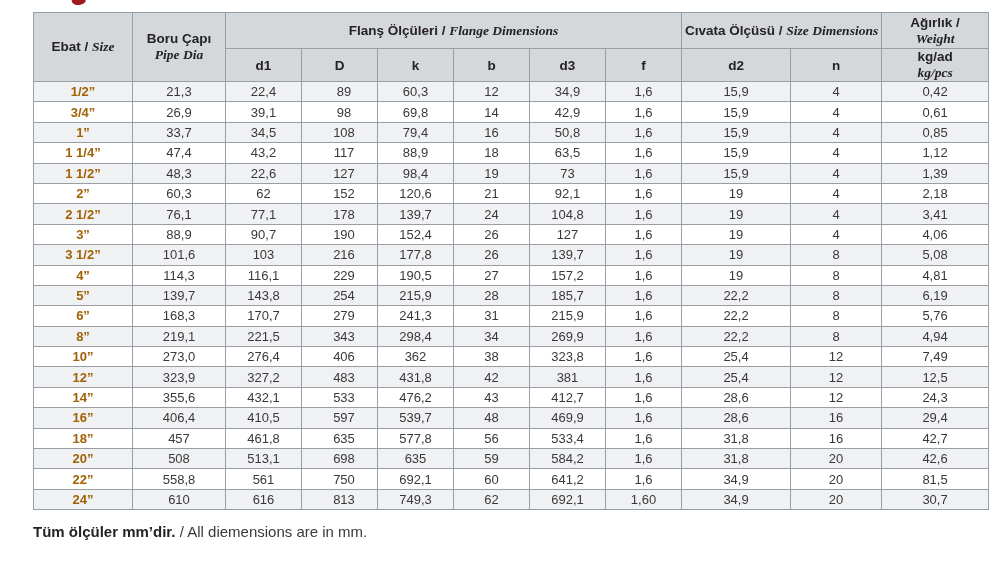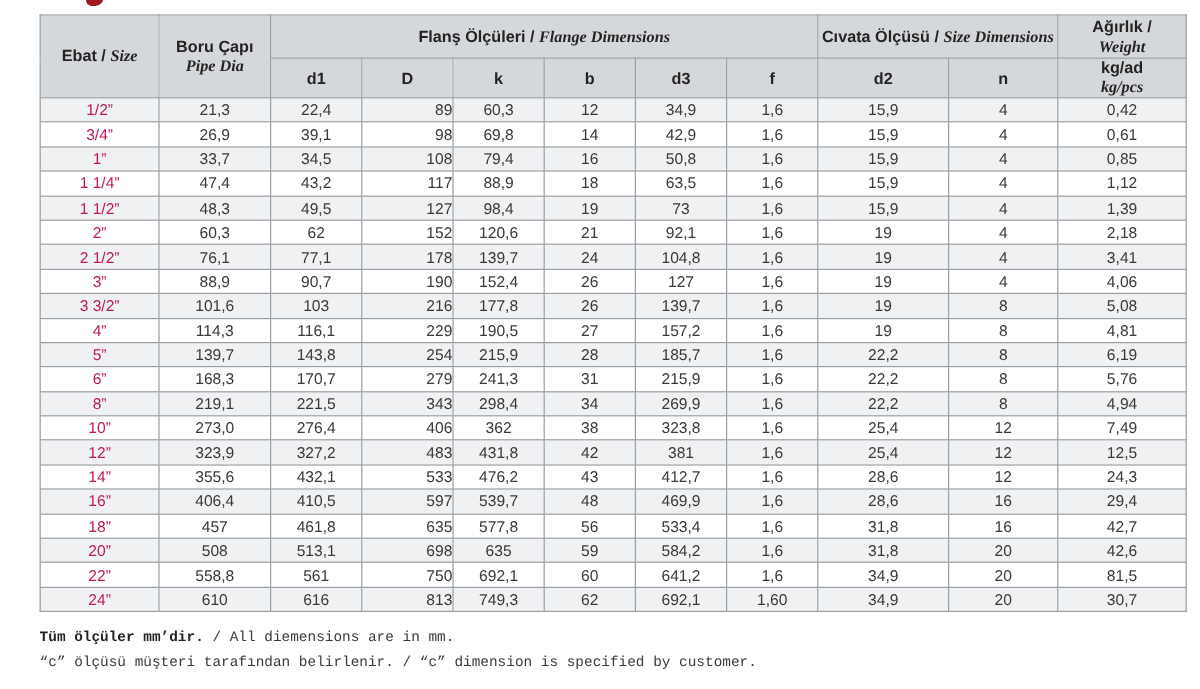--- a/index.html
+++ b/index.html
@@ -47,26 +47,26 @@
 
   tbody td {
     height: 19.4px;
     font-size: 13px;
     text-align: center;
     vertical-align: middle;
     background: #ffffff;
     color: #39393b;
   }
   tbody tr.odd td { background: #f0f1f2; }
-  tbody td.size { font-weight: normal; color: #be185d; }
-  tbody td.left { text-align: right; padding-left: 9px; }
+  tbody td.size { font-weight: bold; color: #a16207; }
+  tbody td.left { text-align: center; padding-left: 9px; }
 
   .footer {
     position: absolute; left: 33px; top: 521px; width: 950px;
-    font-size: 12px; color: #3a3a3a; font-family: Liberation Mono, monospace;
+    font-size: 15px; color: #3a3a3a;
   }
   .footer .fline { line-height: 21px; }
   .footer .fb { font-weight: bold; color: #262223; }
 </style>
 </head>
 <body>
 
 <div class="page">
 
   <div class="red-mark"></div>
@@ -172,21 +172,21 @@
           <td>18</td>
           <td>63,5</td>
           <td>1,6</td>
           <td>15,9</td>
           <td>4</td>
           <td>1,12</td>
         </tr>
         <tr class="odd">
           <td class="size">1 1/2”</td>
           <td>48,3</td>
-          <td>49,5</td>
+          <td>22,6</td>
           <td class="left">127</td>
           <td>98,4</td>
           <td>19</td>
           <td>73</td>
           <td>1,6</td>
           <td>15,9</td>
           <td>4</td>
           <td>1,39</td>
         </tr>
         <tr>
@@ -222,21 +222,21 @@
           <td class="left">190</td>
           <td>152,4</td>
           <td>26</td>
           <td>127</td>
           <td>1,6</td>
           <td>19</td>
           <td>4</td>
           <td>4,06</td>
         </tr>
         <tr class="odd">
-          <td class="size">3 3/2”</td>
+          <td class="size">3 1/2”</td>
           <td>101,6</td>
           <td>103</td>
           <td class="left">216</td>
           <td>177,8</td>
           <td>26</td>
           <td>139,7</td>
           <td>1,6</td>
           <td>19</td>
           <td>8</td>
           <td>5,08</td>
@@ -397,16 +397,15 @@
           <td>20</td>
           <td>30,7</td>
         </tr>
       </tbody>
   </table>
 
   <div class="footer">
     <div class="fline">
       <span class="fb">Tüm ölçüler mm’dir.</span><span> / All diemensions are in mm.</span>
     </div>
-    <div class="fline">“c” ölçüsü müşteri tarafından belirlenir. / “c” dimension is specified by customer.</div>
   </div>
 
 </div>
 
 </body></html>

